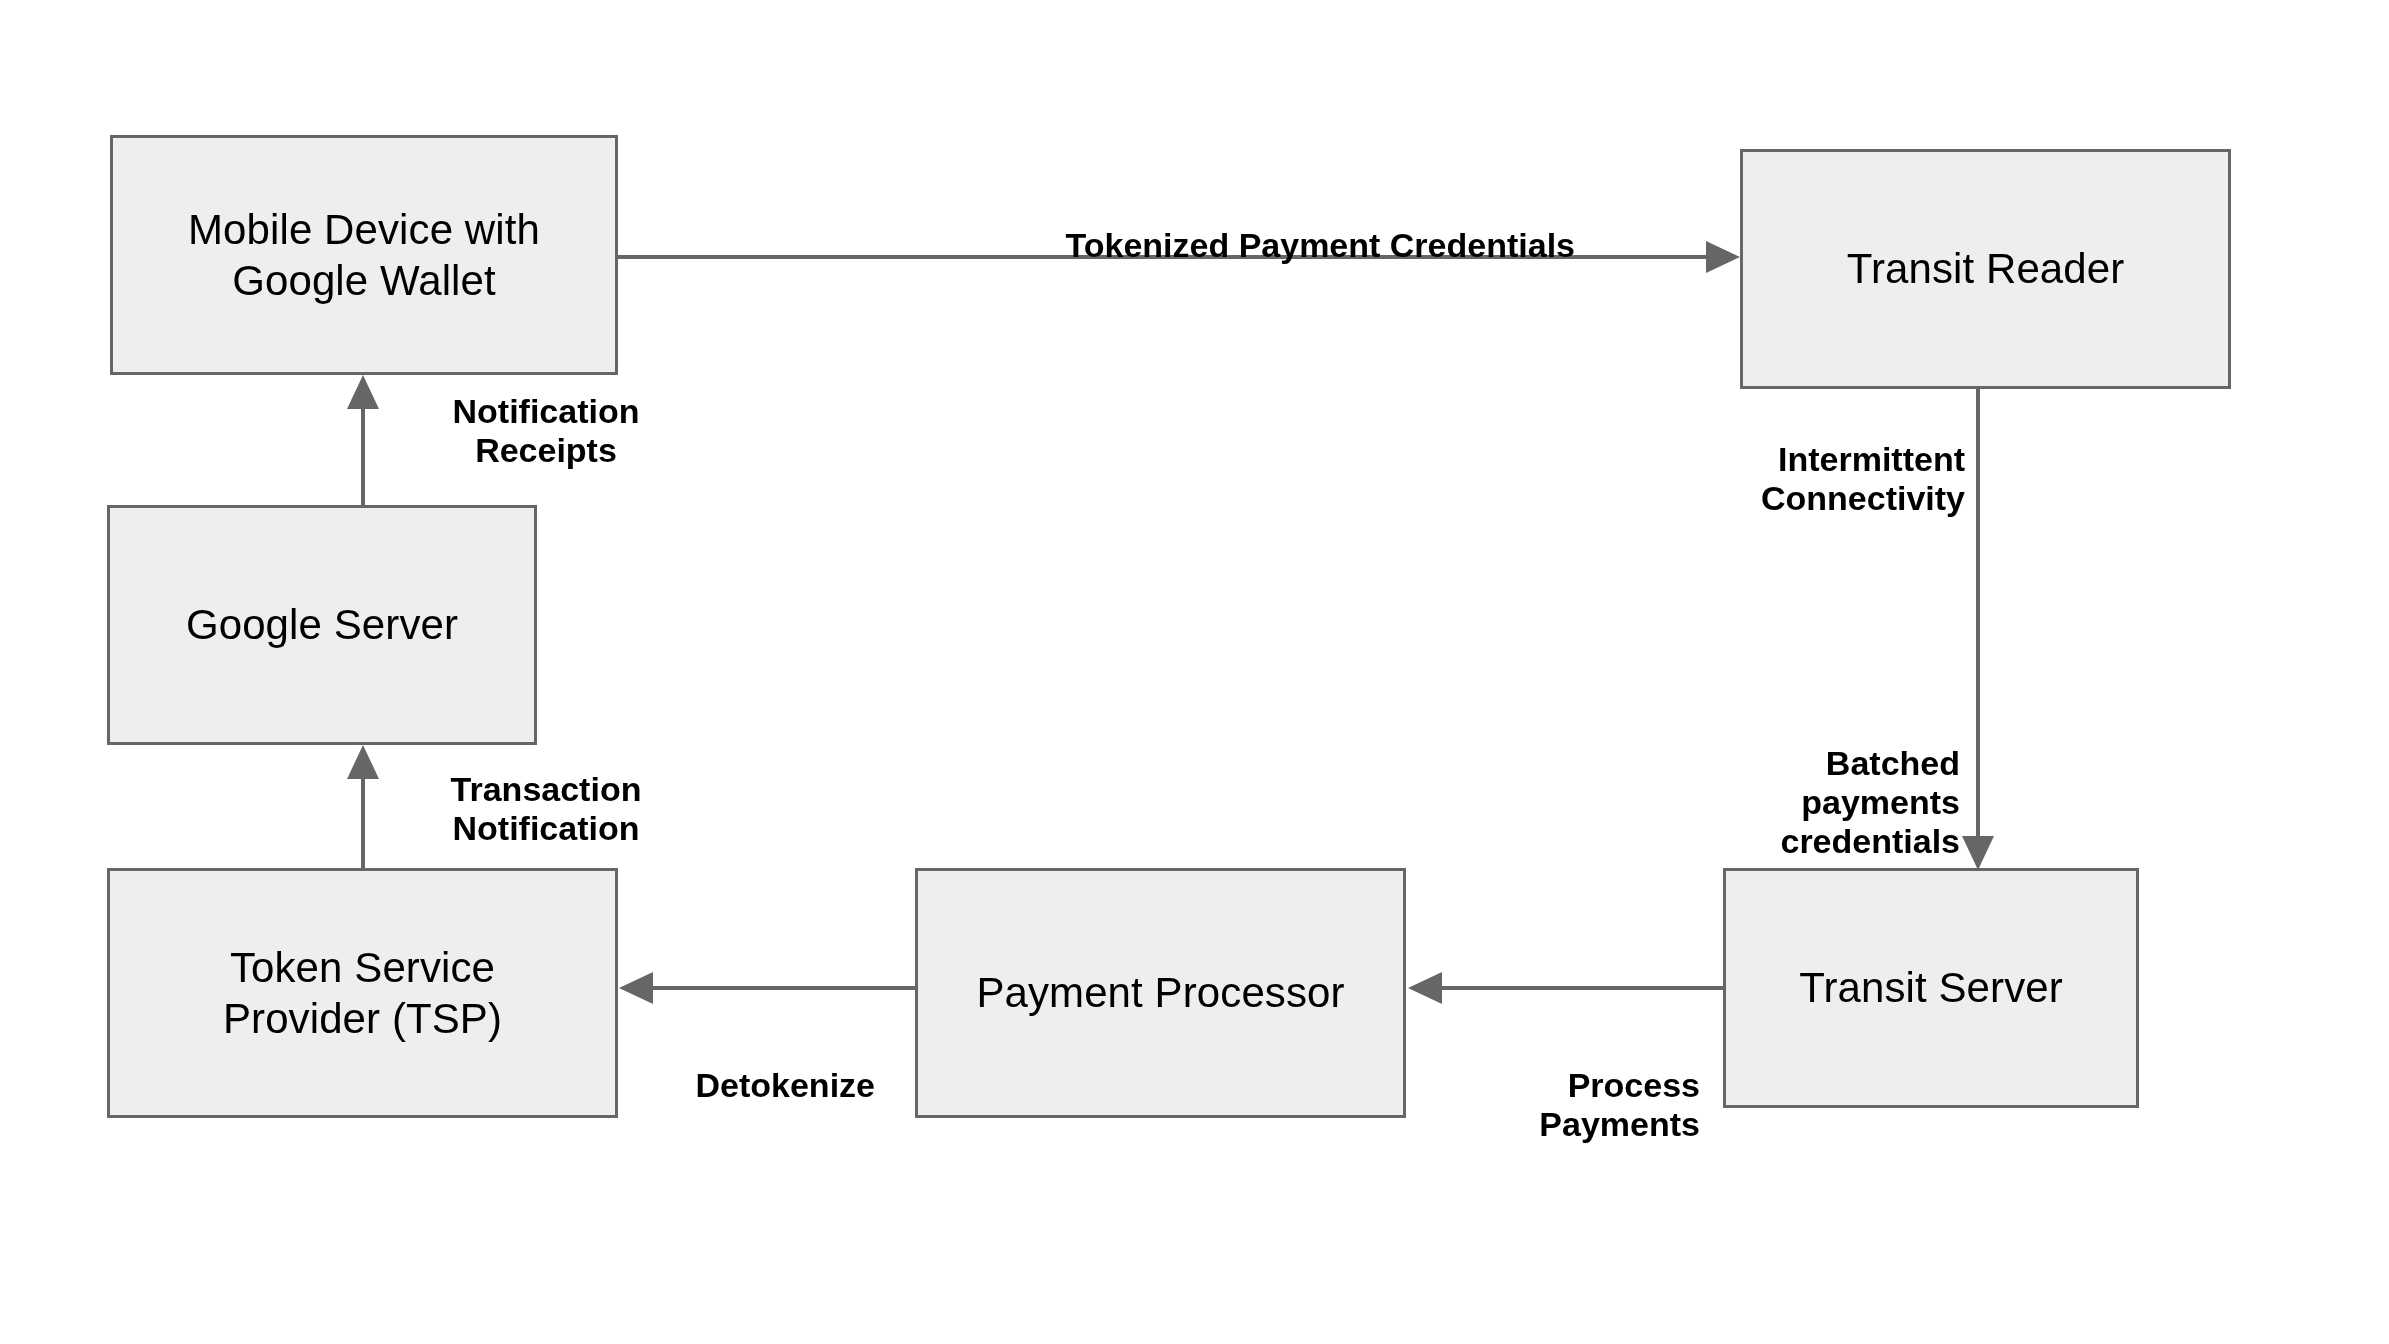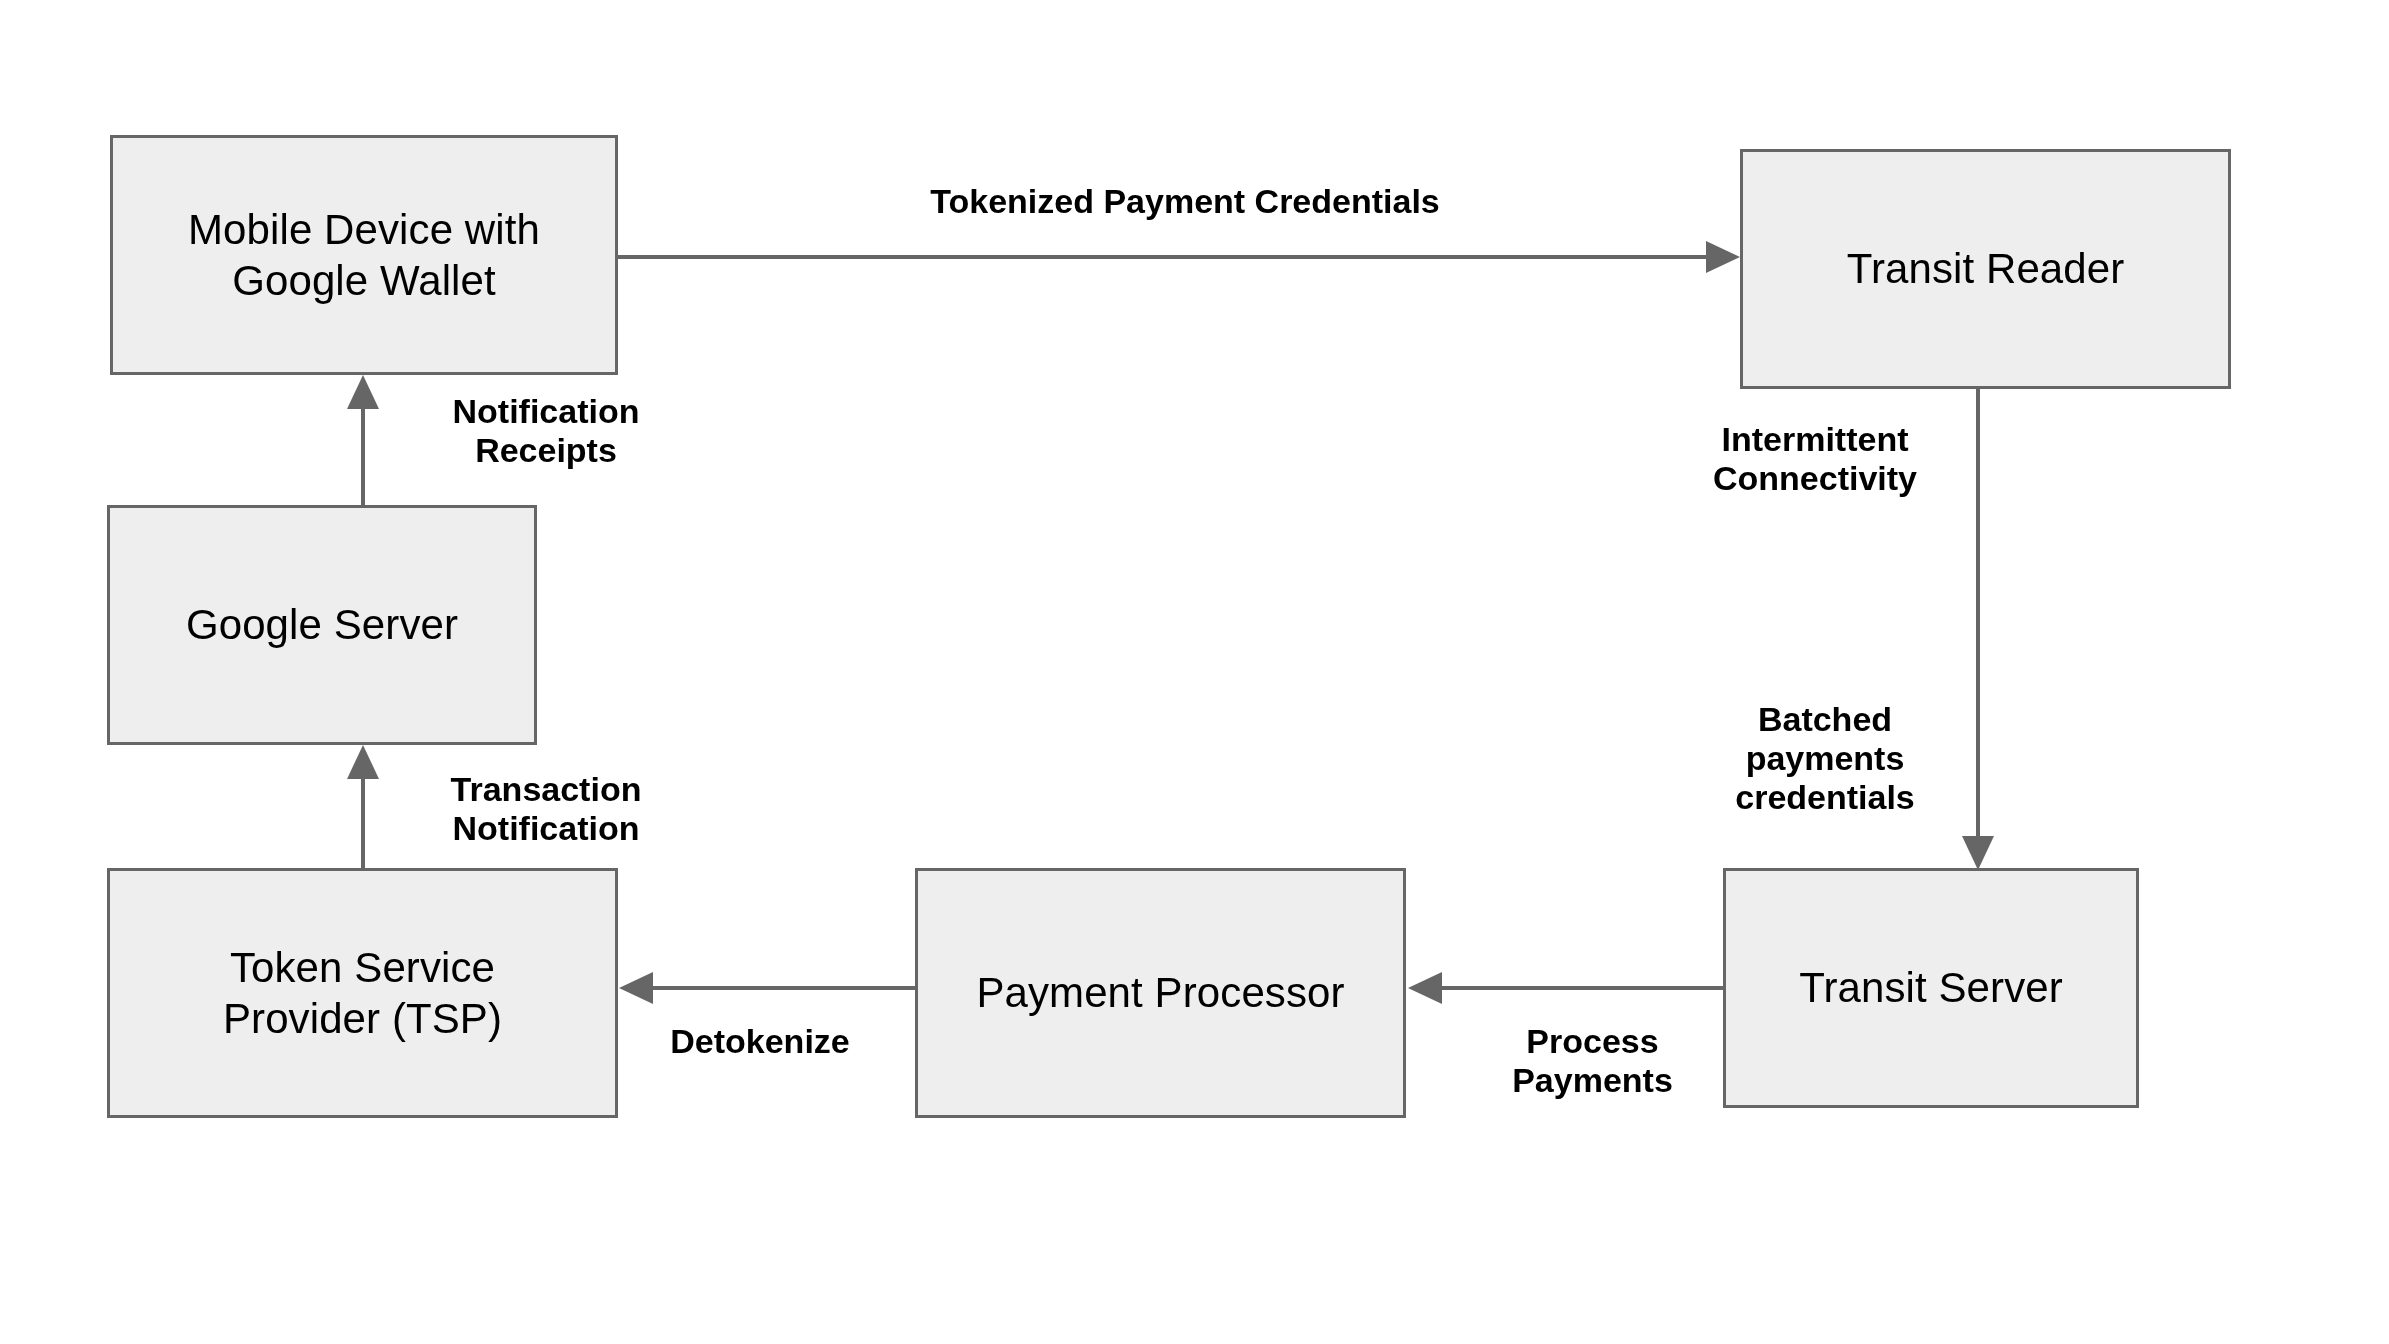--- a/index.html
+++ b/index.html
@@ -40,21 +40,22 @@
     font-weight: bold;
     font-size: 34px;
     line-height: 1.14;
     white-space: pre-line;
     text-align: center;
   }
   .edge-label.align-left {
     text-align: center;
   }
   .edge-label.align-center {
-    text-align: center;
+    text-align: right;
+    margin-top: 44px;
   }
   svg.edges {
     position: absolute;
     left: 0;
     top: 0;
     width: 2389px;
     height: 1344px;
     overflow: visible;
     pointer-events: none;
   }
@@ -116,21 +117,21 @@
 
   <div class="node" style="left:107px; top:868px; width:511px; height:250px;">Token Service
 Provider (TSP)</div>
 
   <div class="node" style="left:915px; top:868px; width:491px; height:250px;">Payment Processor</div>
 
   <div class="node" style="left:1723px; top:868px; width:416px; height:240px;">Transit Server</div>
 
   <div class="edge-label align-center" style="left:795px; top:182px; width:780px;">Tokenized Payment Credentials</div>
 
-  <div class="edge-label align-center" style="left:1665px; top:420px; width:300px;">Intermittent
+  <div class="edge-label align-center" style="left:1665px; top:396px; width:300px;">Intermittent
 Connectivity</div>
 
   <div class="edge-label align-center" style="left:1690px; top:700px; width:270px;">Batched
 payments
 credentials</div>
 
   <div class="edge-label align-center" style="left:1485px; top:1022px; width:215px;">Process
 Payments</div>
 
   <div class="edge-label align-center" style="left:645px; top:1022px; width:230px;">Detokenize</div>

